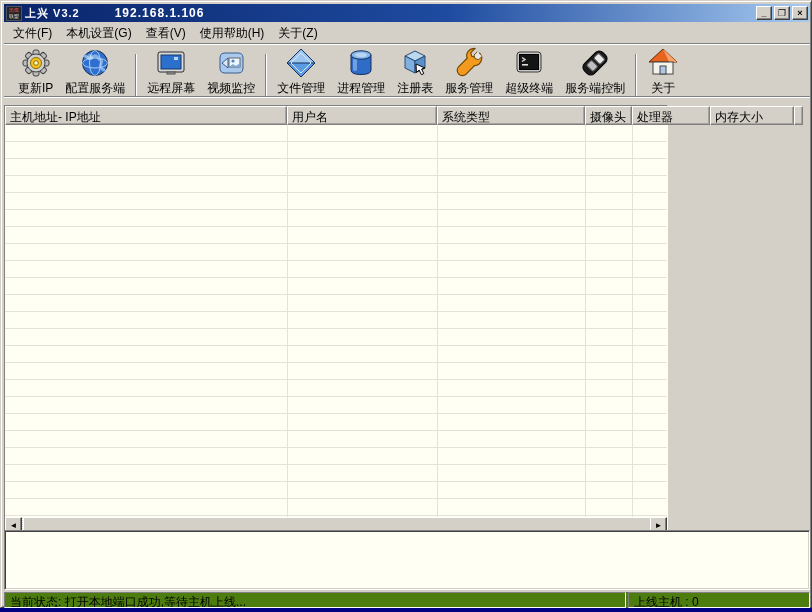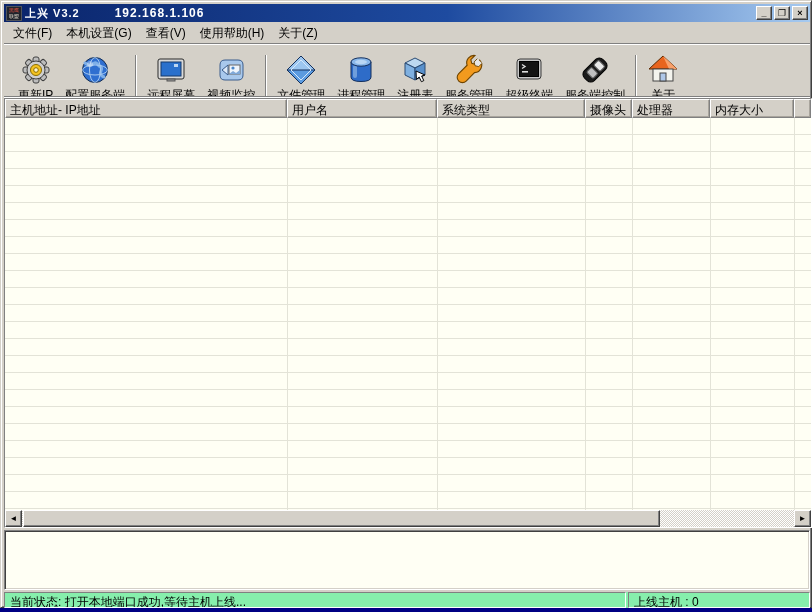--- a/index.html
+++ b/index.html
@@ -44,40 +44,40 @@
   }
   .menu-item { padding:2px 7px; white-space:nowrap; }
   .menu-groove {
     position:absolute; left:3px; top:42px; width:806px; height:2px;
     border-top:1px solid #808080; border-bottom:1px solid #FFFFFF;
   }
 
   
   .toolbar {
     position:absolute; left:3px; top:44px; width:806px; height:53px;
-    display:flex; align-items:flex-start; padding:8px 0 0 8px; background:#D4D0C8;
+    display:flex; align-items:flex-end; padding:2px 0 0 8px; background:#D4D0C8;
   }
   .tbtn {
     display:flex; flex-direction:column; align-items:center;
     padding:1px 5px; margin:0 1px; color:#000;
   }
   .tbtn .ticon { width:32px; height:32px; }
   .tbtn .tlabel { margin-top:1px; white-space:nowrap; }
   .tsep {
     width:2px; height:44px; margin:2px 4px 0 4px;
     border-left:1px solid #808080; border-right:1px solid #FFFFFF;
   }
   .toolbar-bottom {
     position:absolute; left:3px; top:95px; width:806px; height:2px;
     border-top:1px solid #808080; border-bottom:1px solid #FFFFFF;
   }
 
   
   .listview {
-    position:absolute; left:3px; top:97px; width:808px; height:430px;
+    position:absolute; left:3px; top:104px; width:664px; height:430px;
     border:1px solid; border-color:#808080 #FFFFFF #FFFFFF #808080;
     box-shadow: inset 1px 1px 0 #404040;
     background:#FFFFF4; display:flex; flex-direction:column;
   }
   .lv-header { display:flex; height:19px; flex:none; background:#D4D0C8; }
   .hcell {
     height:19px; flex:none; background:#D4D0C8; padding:2px 3px 0 4px;
     border:1px solid; border-color:#FFFFFF #808080 #808080 #FFFFFF;
     box-shadow: inset -1px -1px 0 #A8A49C;
     white-space:nowrap; overflow:hidden; color:#000;
@@ -116,21 +116,21 @@
     position:absolute; left:3px; top:529px; width:806px; height:60px;
     background:#FFFFF4;
     border:1px solid; border-color:#808080 #FFFFFF #FFFFFF #808080;
     box-shadow: inset 1px 1px 0 #404040, inset -1px -1px 0 #D4D0C8;
     padding:3px 5px; color:#000;
   }
 
   
   .statusbar {
     position:absolute; left:3px; top:591px; width:806px; height:16px;
-    display:flex; background:#86efac; gap:2px;
+    display:flex; background:#4d7c0f; gap:2px;
   }
   .spanel {
     height:16px; padding:1px 5px 0 5px;
     border:1px solid; border-color:#808080 #FFFFFF #FFFFFF #808080;
     white-space:nowrap; overflow:hidden; color:#000;
   }
   .spanel.left { width:622px; flex:none; }
   .spanel.right { flex:1; }
 
   .desktop-strip { position:absolute; left:0; top:608px; width:812px; height:4px; background:#000084; }

